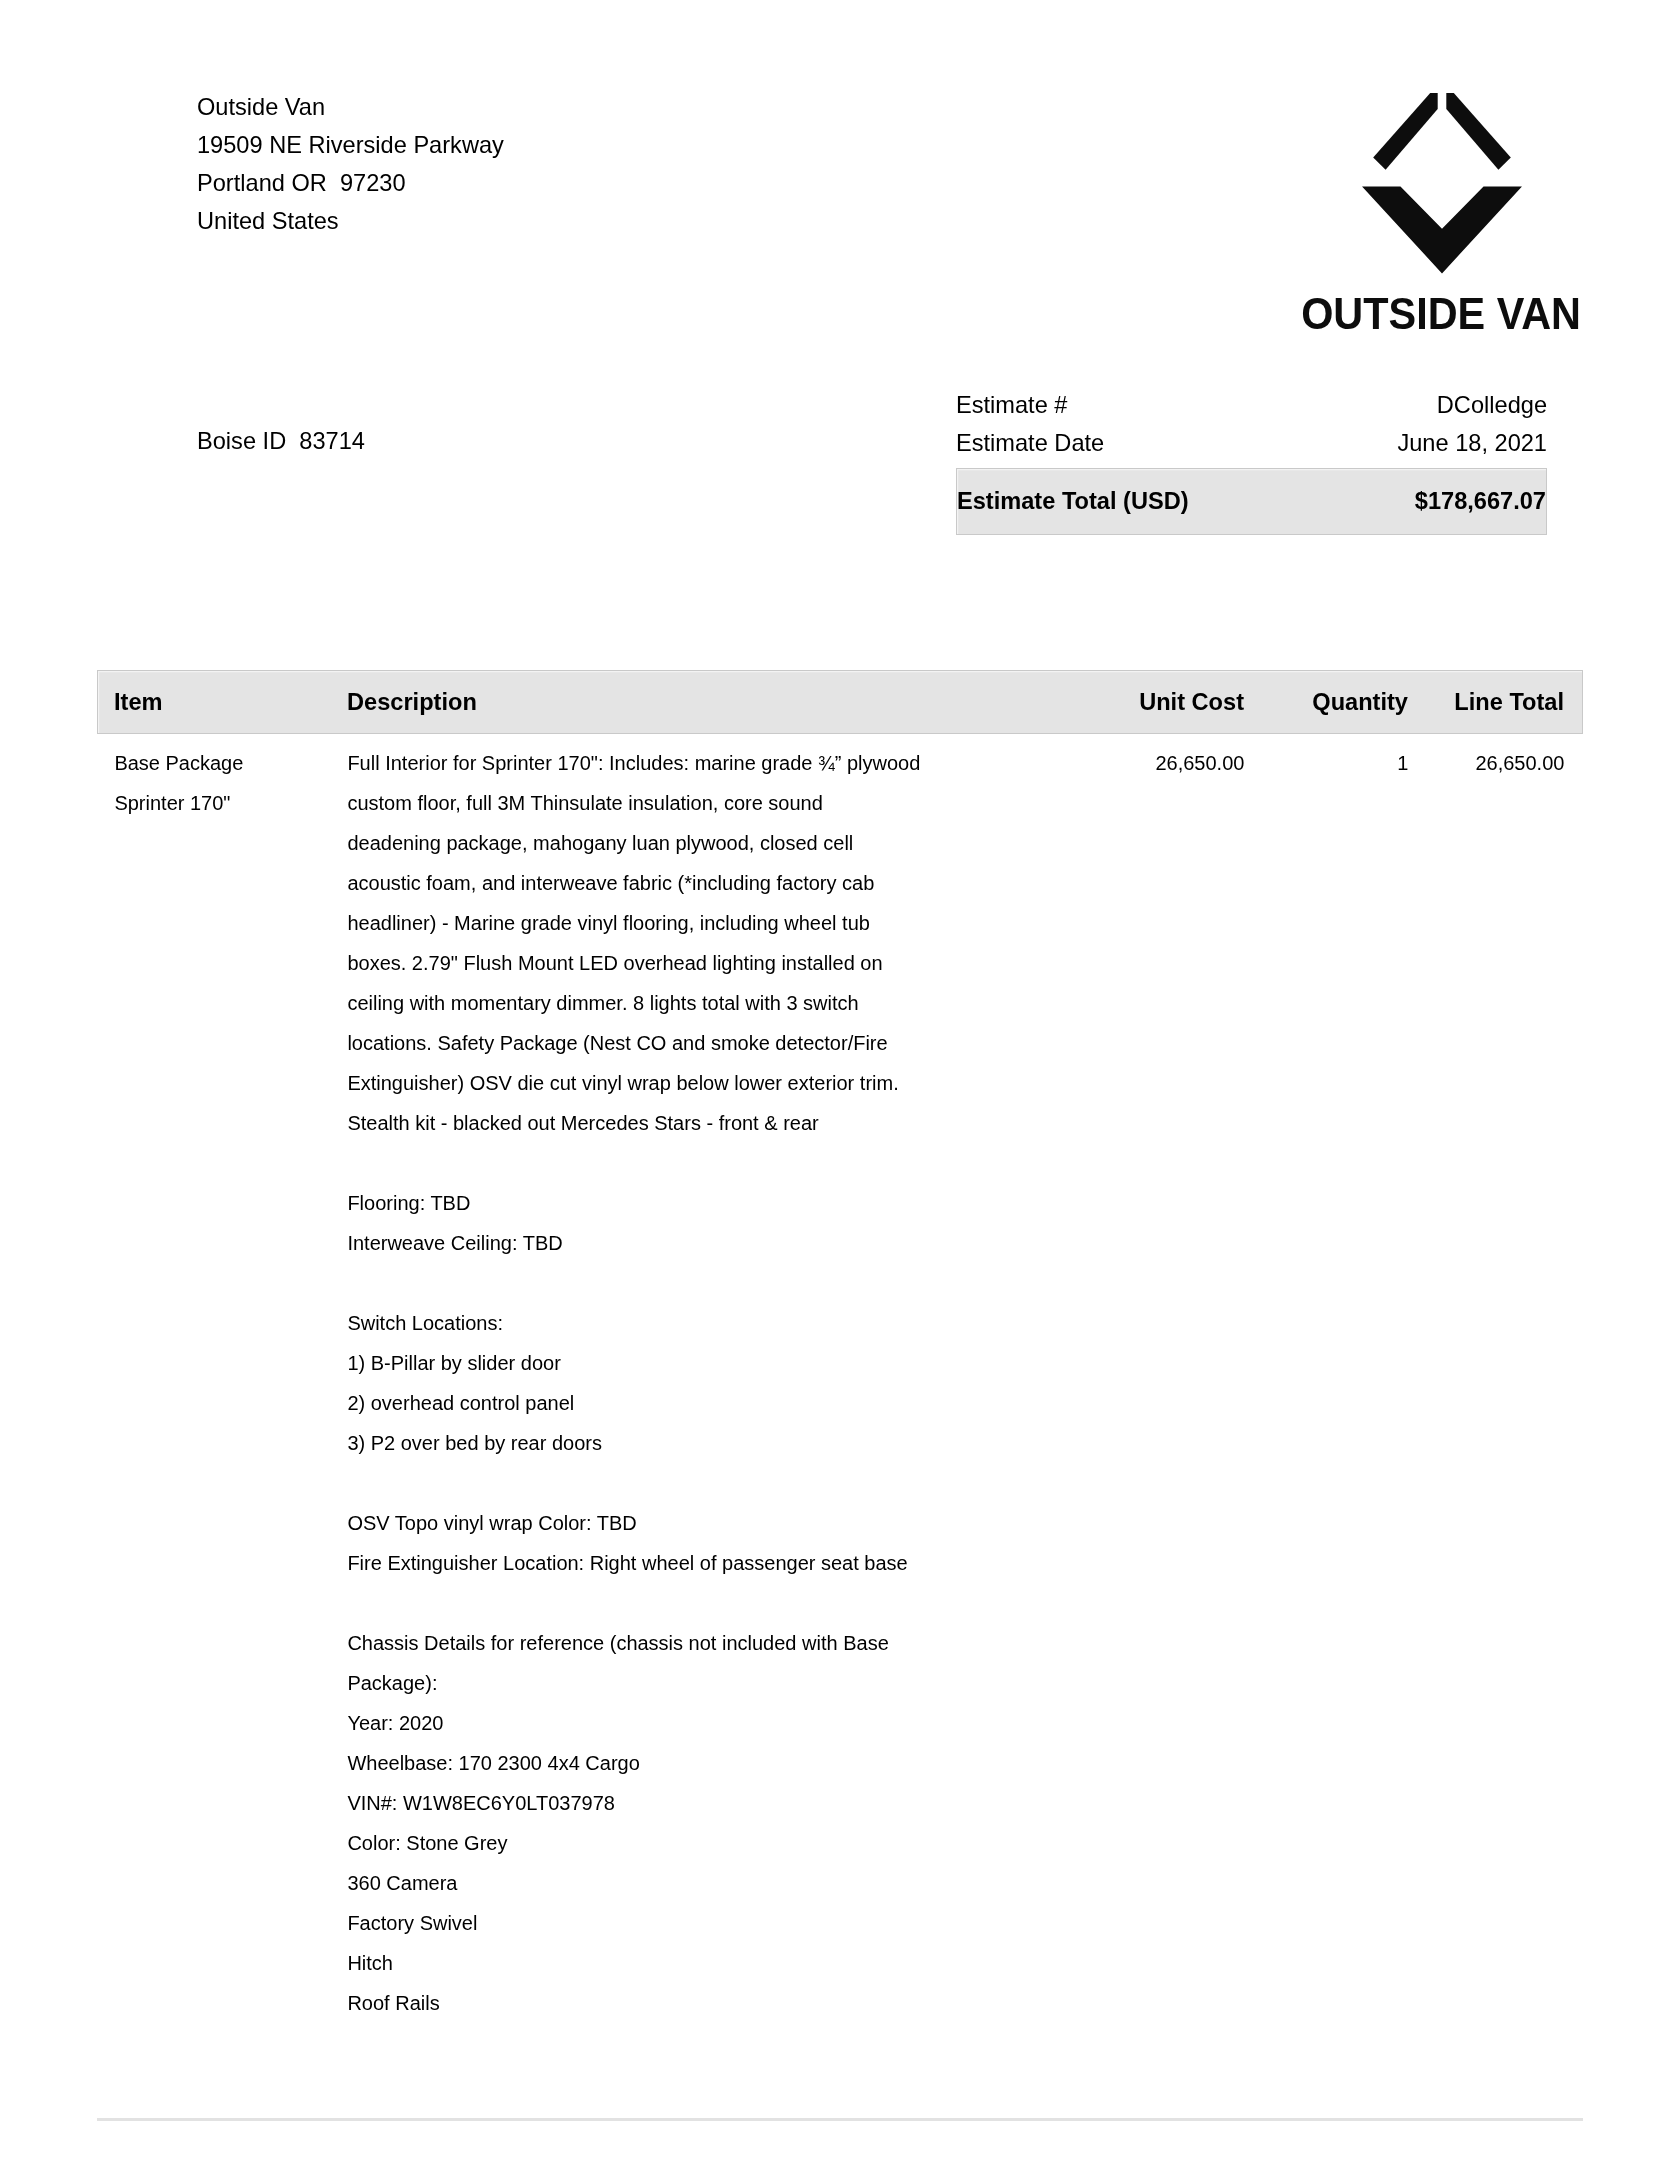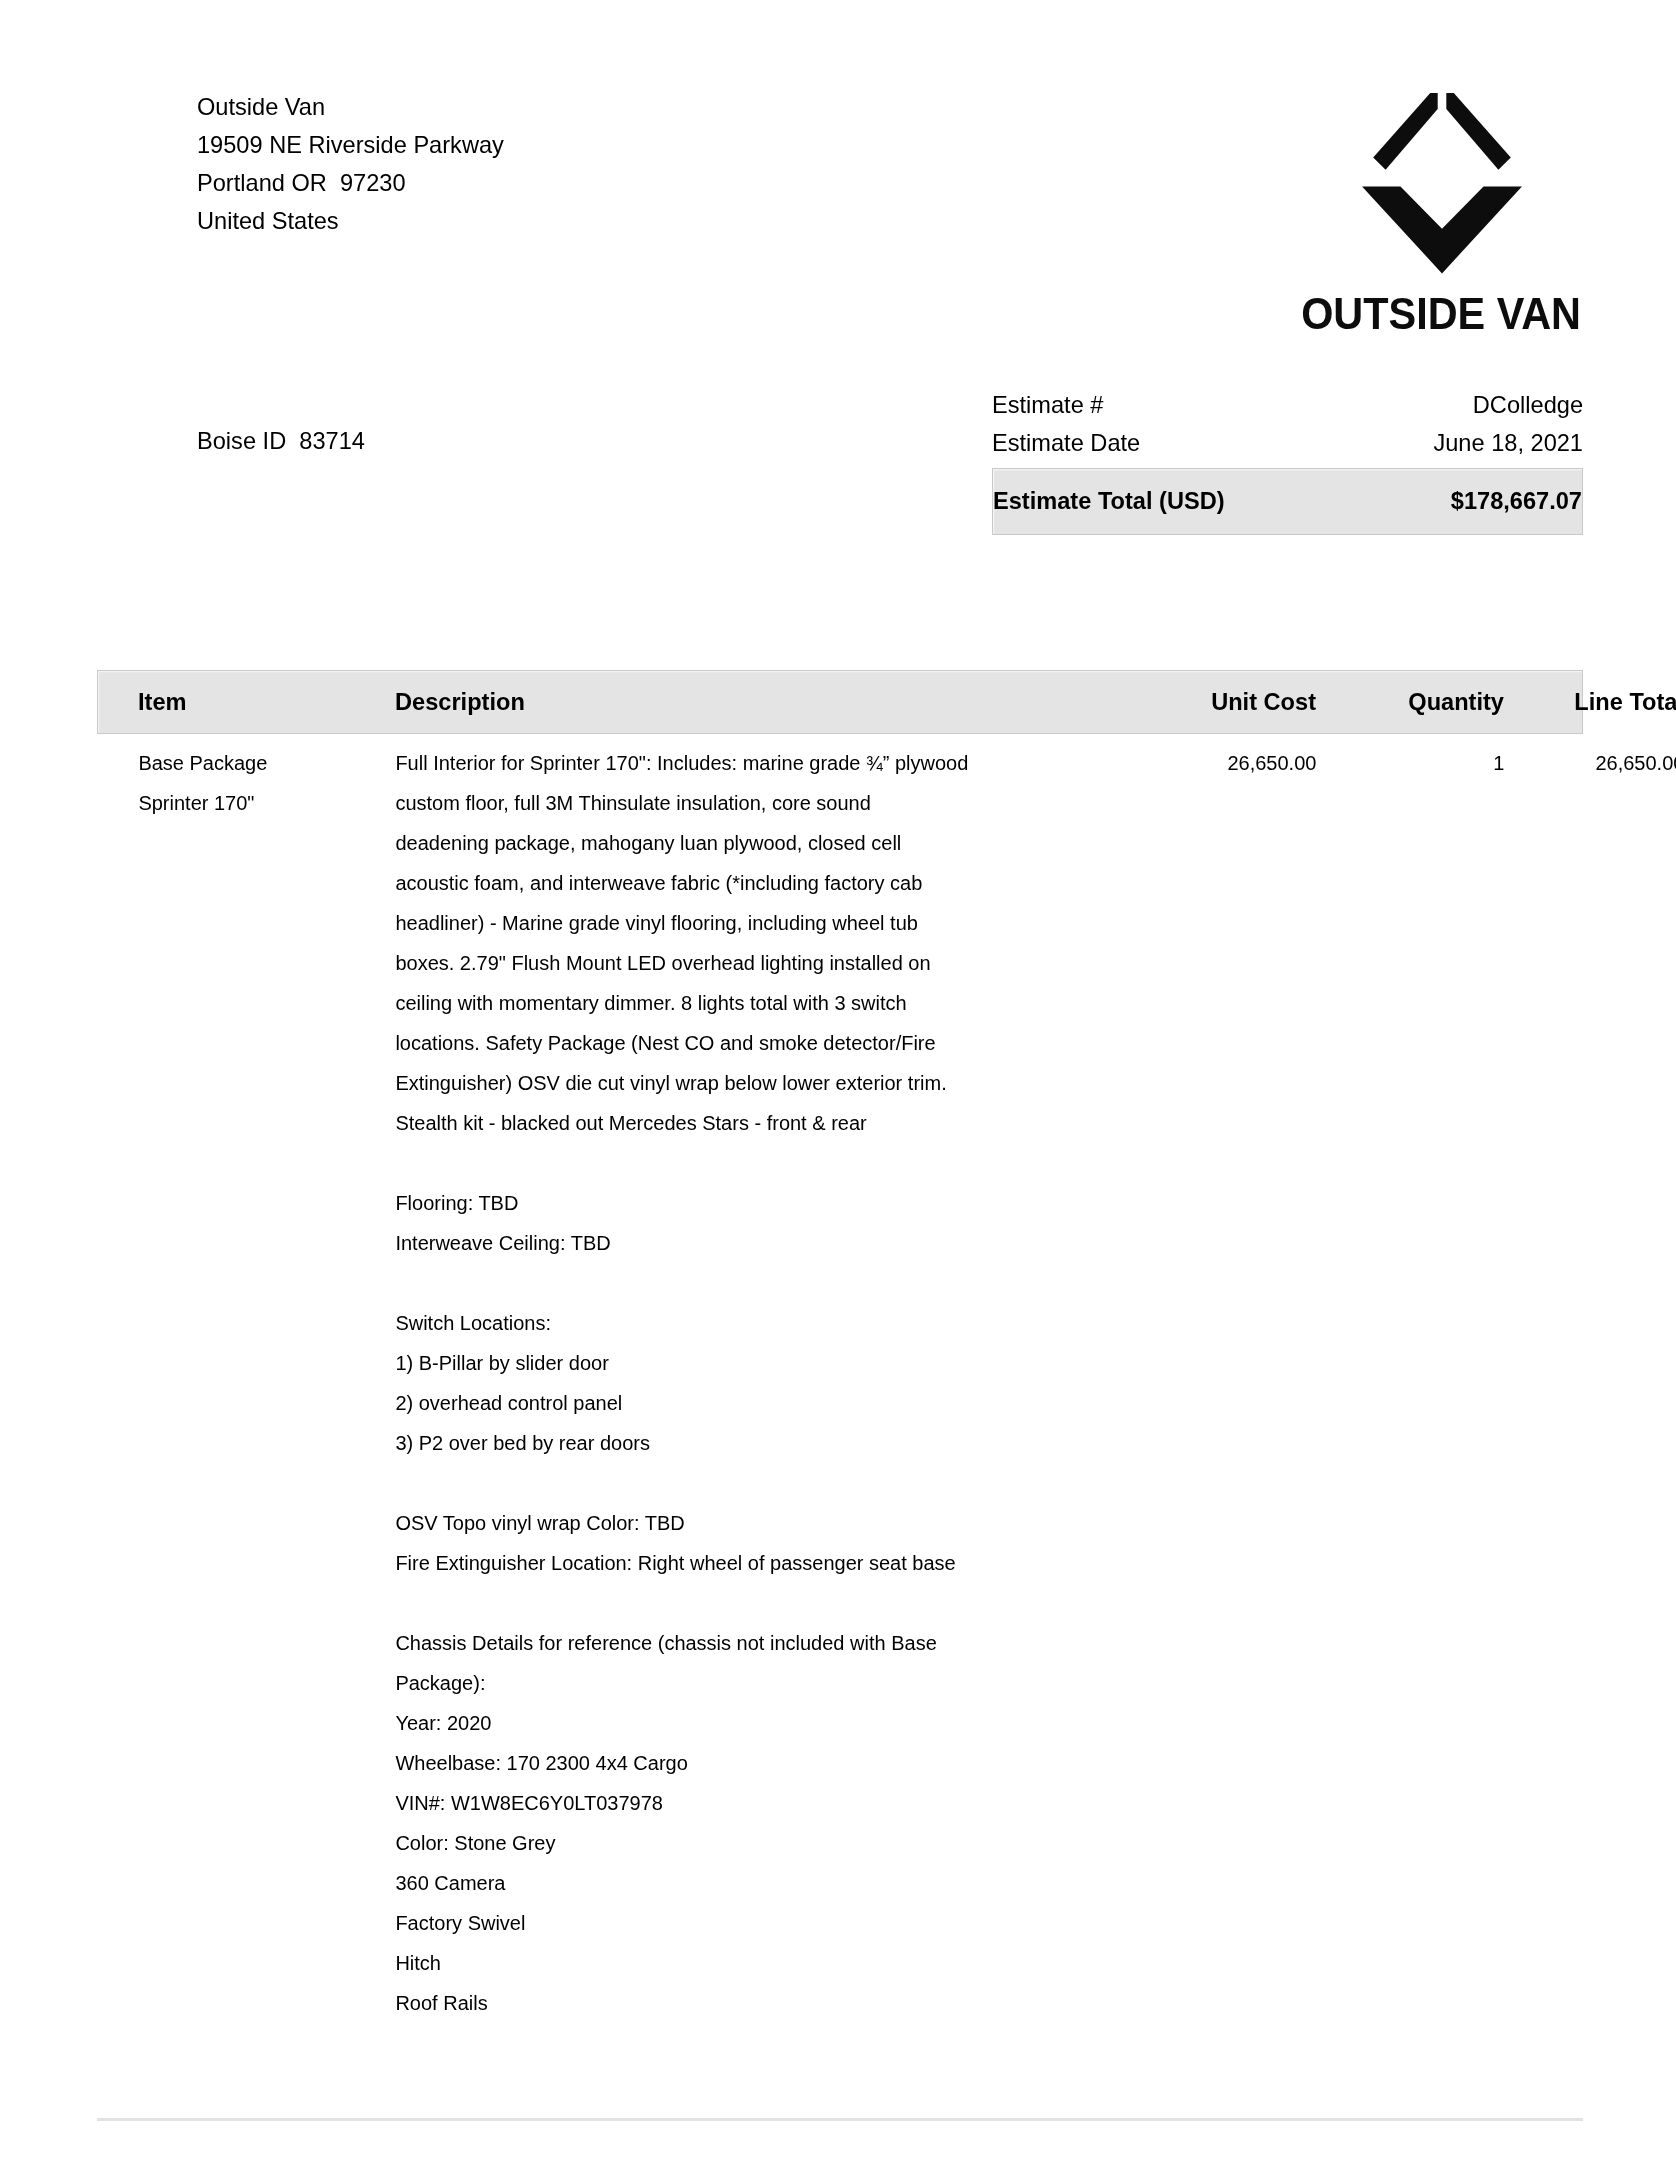--- a/index.html
+++ b/index.html
@@ -44,21 +44,21 @@
   
   .recipient{
     position:absolute;
     left:197px; top:428px;
     font-size:23.6px;
     white-space:pre;
   }
   
   .estimate-block{
     position:absolute;
-    left:992px; top:386px;
+    left:956px; top:386px;
     width:591px;
     text-align:center;
   }
   .est-row{
     display:flex;
     justify-content:space-between;
     align-items:center;
     height:38px;
     font-size:23.6px;
   }
@@ -93,21 +93,21 @@
     padding:0 16px;
     font-weight:bold;
     font-size:23.6px;
   }
   .trow{
     display:flex;
     padding:8.7px 17.4px 0 17.4px;
     font-size:20px;
     line-height:40px;
   }
-  .col{flex:0 0 auto;margin-left:24px;}
+  .col{flex:0 0 auto;}
   .col-item{width:233px;}
   .col-desc{width:775px;}
   .col-num{text-align:right;}
   .col-uc{width:122px;}
   .col-qty{width:164px;}
   .col-lt{width:156px;}
   .cell-line{white-space:pre;}
   
   .bottom-rule{
     position:absolute;

